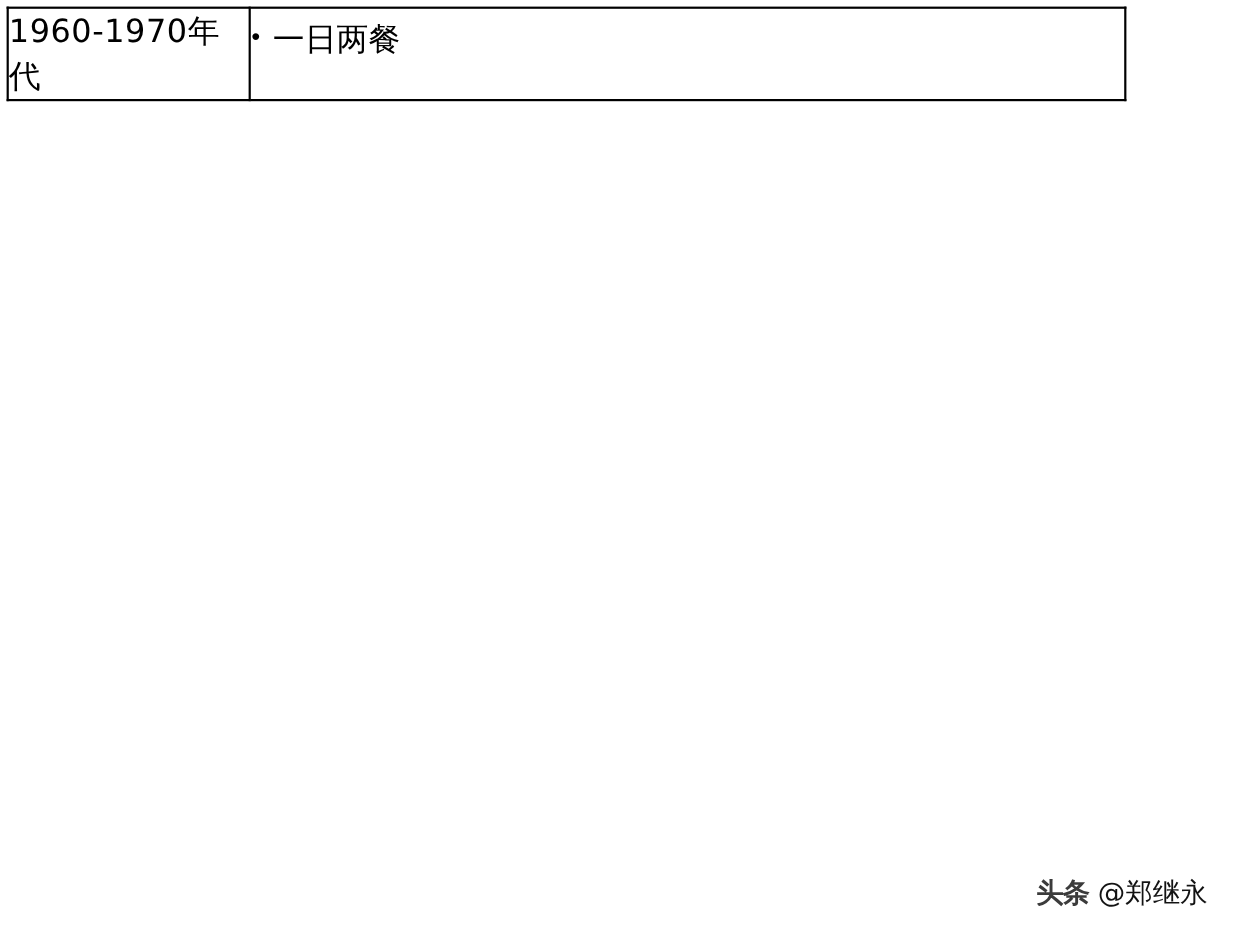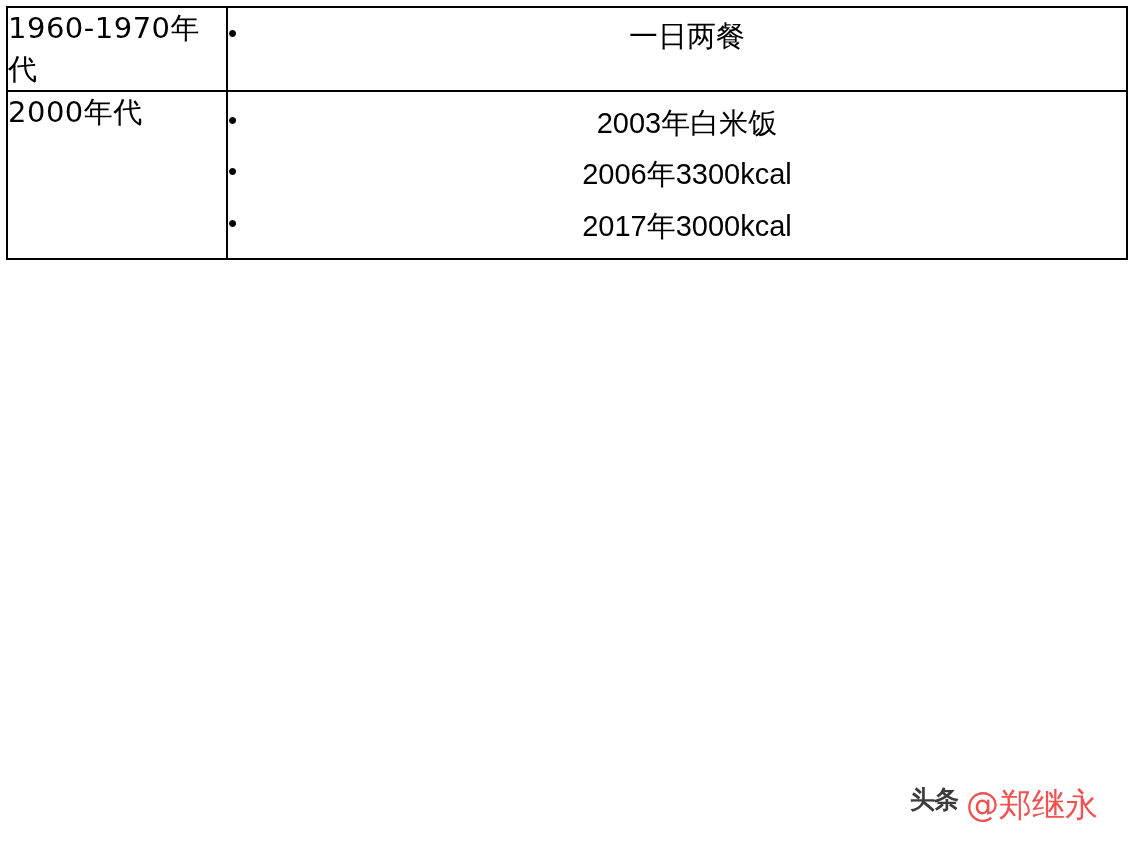--- a/index.html
+++ b/index.html
@@ -16,43 +16,42 @@
     position: relative;
   }
   .doc {
     width: 1136px;
     height: 846px;
     position: relative;
     box-sizing: border-box;
   }
   table.timeline {
     border-collapse: collapse;
-    width: 1122px;
+    width: 1018px;
     margin: 6px 0 0 6px;
     table-layout: fixed;
   }
   table.timeline td {
     border: 2px solid #000000;
     vertical-align: top;
     padding: 0;
   }
   td.period {
     width: 218px;
     padding: 10px 8px 10px 12px;
     font-size: 29px;
     line-height: 1.42;
     letter-spacing: 0.5px;
     font-family: "DejaVu Sans", sans-serif;
     font-weight: 400;
   }
   td.items {
     padding: 6px 10px 6px 14px;
     font-size: 29px;
-    font-family: Liberation Sans, sans-serif;
-    text-align: center;
+    font-family: Liberation Serif, serif;
   }
   ul.bullets {
     list-style: none;
     margin: 0;
     padding: 0;
   }
   ul.bullets li {
     position: relative;
     padding-left: 20px;
     margin: 9px 0 9px 0;
@@ -72,64 +71,54 @@
     margin: 12px 0;
   }
   tr.r3 td.items ul.bullets li {
     margin: 10px 0;
   }
   .watermark {
     position: absolute;
     right: 38px;
     bottom: 24px;
     display: flex;
-    align-items: flex-start;
+    align-items: center;
     gap: 8px;
     color: #3b3b3b;
     font-size: 25px;
     font-family: "DejaVu Sans", sans-serif;
     opacity: 0.92;
   }
   .watermark .logo {
     display: inline-block;
     font-weight: bold;
     font-size: 25px;
     letter-spacing: -1px;
     color: #2b2b2b;
   }
   .watermark .handle {
-    font-size: 33px;
-    color: #ef4444;
+    font-size: 25px;
+    color: #000000;
   }
 </style>
 </head>
 <body>
 
 <div class="doc">
 
   <table class="timeline">
     <tbody>
       <tr class="r0">
         <td class="period">1960-1970年代</td>
         <td class="items">
           <ul class="bullets">
             <li>一日两餐</li>
           </ul>
         </td>
       </tr>
-      <tr class="r2">
-        <td class="period">2000年代</td>
-        <td class="items">
-          <ul class="bullets">
-            <li>2003年白米饭</li>
-            <li>2006年3300kcal</li>
-            <li>2017年3000kcal</li>
-          </ul>
-        </td>
-      </tr>
     </tbody>
   </table>
 
   <div class="watermark">
     <span class="logo">头条</span>
     <span class="handle">@郑继永</span>
   </div>
 
 </div>
 

